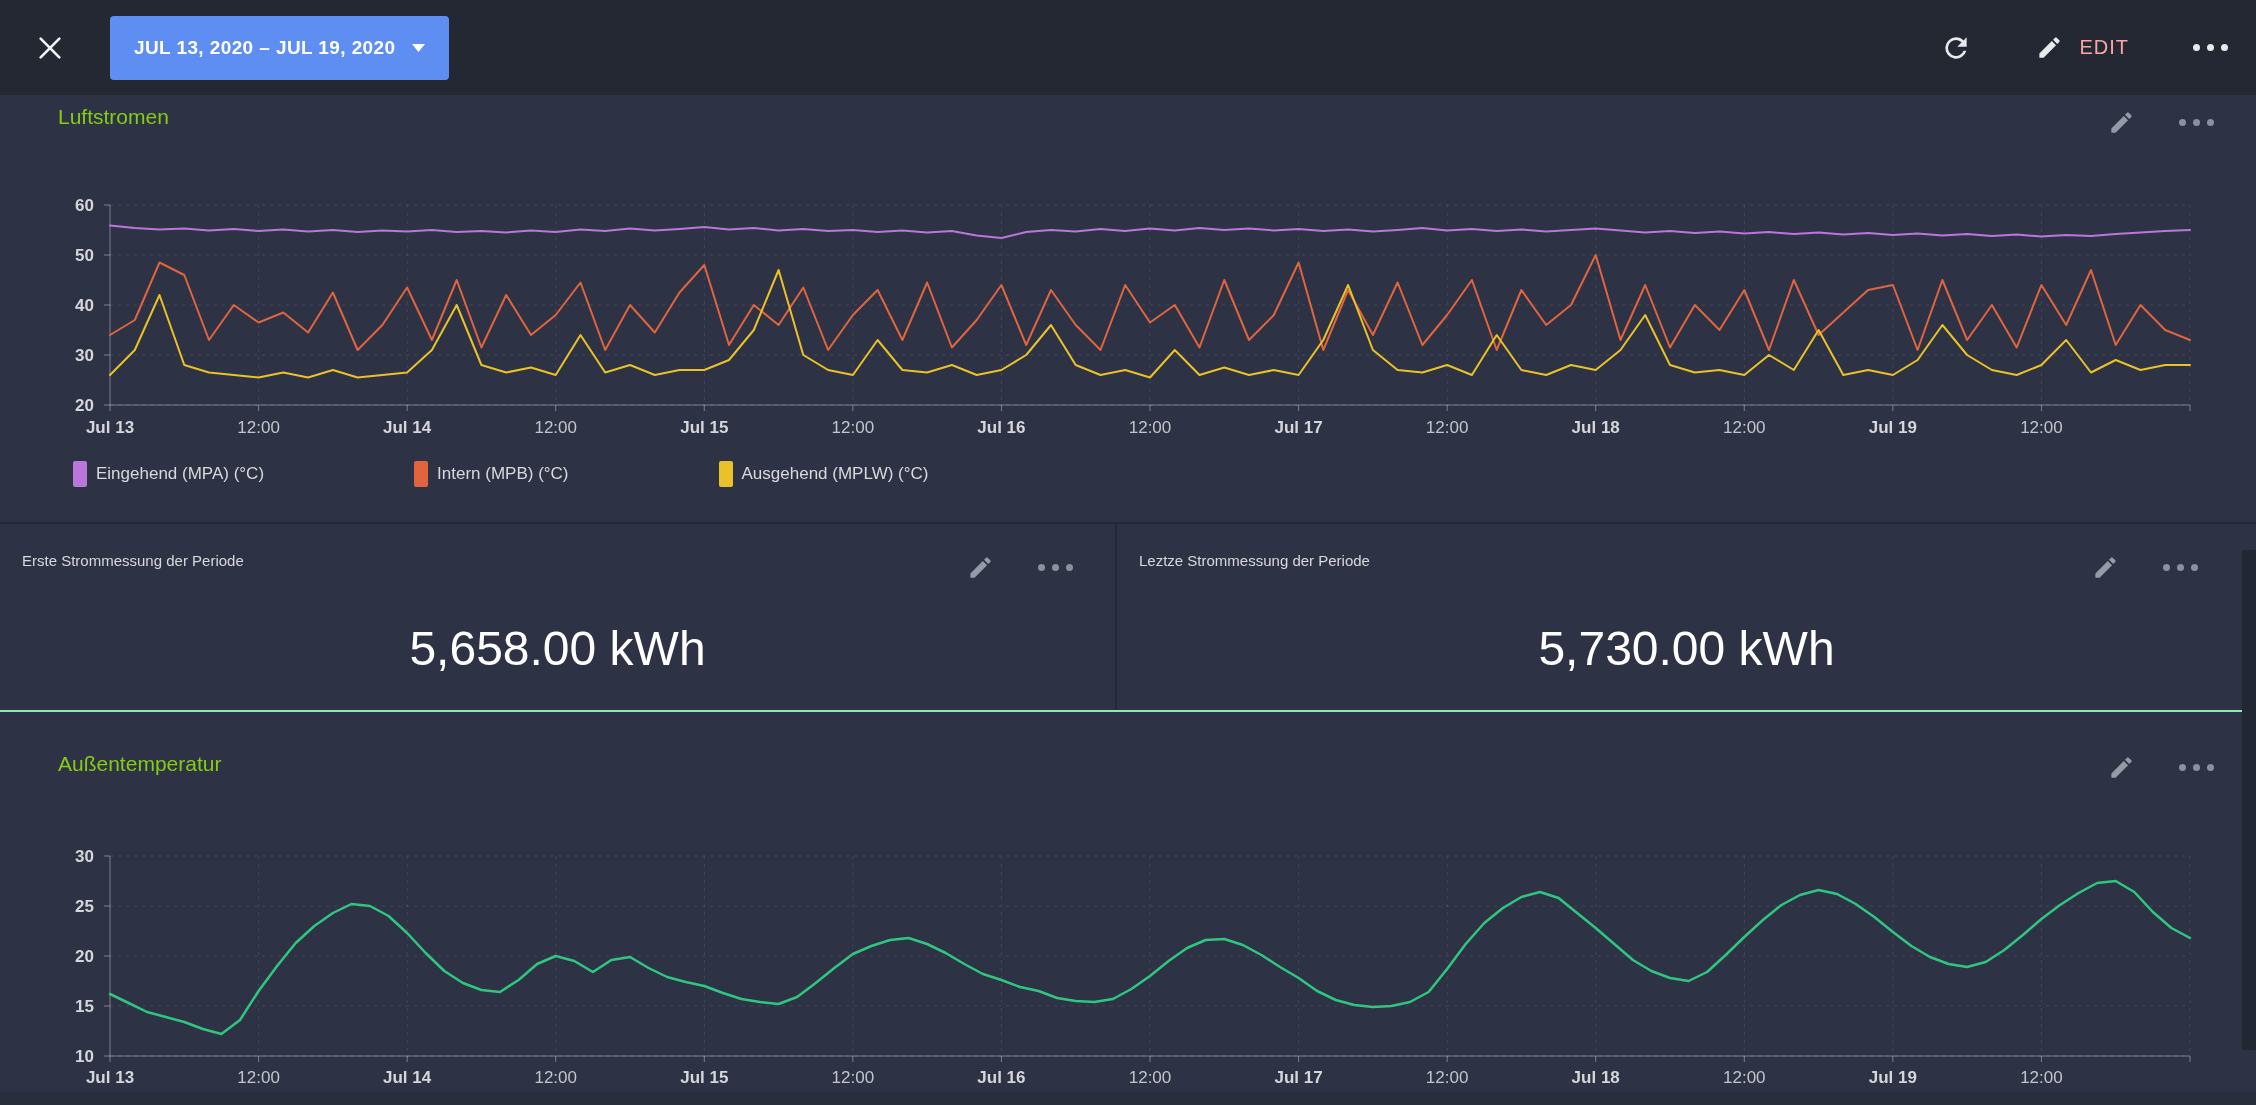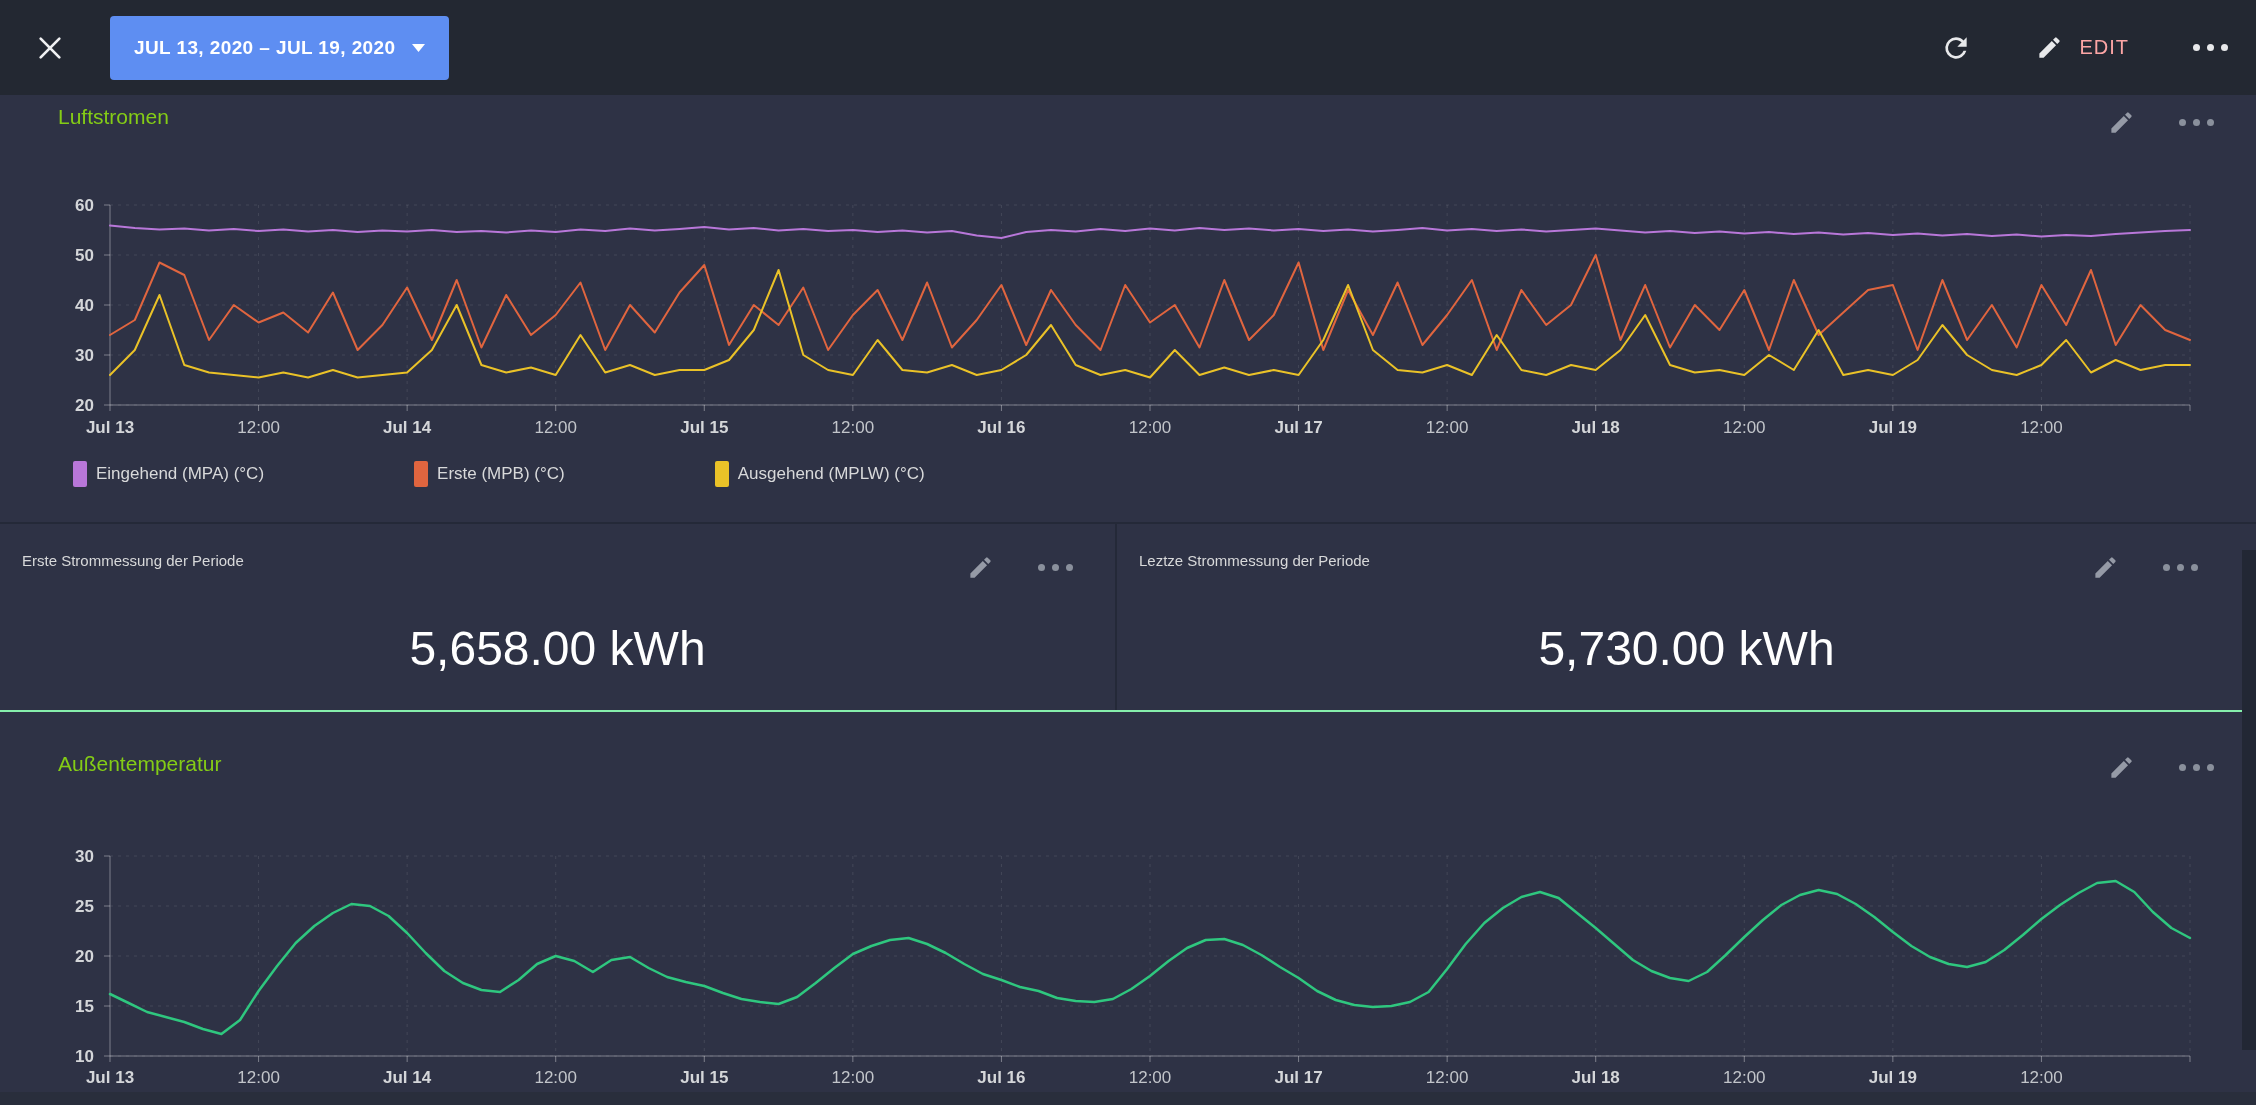--- a/index.html
+++ b/index.html
@@ -172,21 +172,21 @@
           <polyline points="110.0,240.0 134.8,225.0 159.5,167.5 184.3,180.0 209.0,245.0 233.8,210.0 258.6,227.5 283.3,217.5 308.1,237.5 332.9,197.5 357.6,255.0 382.4,230.0 407.1,192.5 431.9,245.0 456.7,185.0 481.4,252.5 506.2,200.0 531.0,240.0 555.7,220.0 580.5,187.5 605.2,255.0 630.0,210.0 654.8,237.5 679.5,197.5 704.3,170.0 729.0,250.0 753.8,210.0 778.6,230.0 803.3,192.5 828.1,255.0 852.9,220.0 877.6,195.0 902.4,245.0 927.1,187.5 951.9,252.5 976.7,225.0 1001.4,190.0 1026.2,250.0 1051.0,195.0 1075.7,230.0 1100.5,255.0 1125.2,190.0 1150.0,227.5 1174.8,210.0 1199.5,252.5 1224.3,185.0 1249.0,245.0 1273.8,220.0 1298.6,167.5 1323.3,255.0 1348.1,195.0 1372.9,240.0 1397.6,187.5 1422.4,250.0 1447.1,220.0 1471.9,185.0 1496.7,255.0 1521.4,195.0 1546.2,230.0 1571.0,210.0 1595.7,160.0 1620.5,245.0 1645.2,190.0 1670.0,252.5 1694.8,210.0 1719.5,235.0 1744.3,195.0 1769.0,255.0 1793.8,185.0 1818.6,240.0 1843.3,217.5 1868.1,195.0 1892.9,190.0 1917.6,255.0 1942.4,185.0 1967.1,245.0 1991.9,210.0 2016.7,252.5 2041.4,190.0 2066.2,230.0 2091.0,175.0 2115.7,250.0 2140.5,210.0 2165.2,235.0 2190.0,245.0" fill="none" stroke="#e0653f" stroke-width="2" stroke-linejoin="round" stroke-linecap="round"></polyline>
           <polyline points="110.0,280.0 134.8,255.0 159.5,200.0 184.3,270.0 209.0,277.5 233.8,280.0 258.6,282.5 283.3,277.5 308.1,282.5 332.9,275.0 357.6,282.5 382.4,280.0 407.1,277.5 431.9,255.0 456.7,210.0 481.4,270.0 506.2,277.5 531.0,272.5 555.7,280.0 580.5,240.0 605.2,277.5 630.0,270.0 654.8,280.0 679.5,275.0 704.3,275.0 729.0,265.0 753.8,235.0 778.6,175.0 803.3,260.0 828.1,275.0 852.9,280.0 877.6,245.0 902.4,275.0 927.1,277.5 951.9,270.0 976.7,280.0 1001.4,275.0 1026.2,260.0 1051.0,230.0 1075.7,270.0 1100.5,280.0 1125.2,275.0 1150.0,282.5 1174.8,255.0 1199.5,280.0 1224.3,272.5 1249.0,280.0 1273.8,275.0 1298.6,280.0 1323.3,245.0 1348.1,190.0 1372.9,255.0 1397.6,275.0 1422.4,277.5 1447.1,270.0 1471.9,280.0 1496.7,240.0 1521.4,275.0 1546.2,280.0 1571.0,270.0 1595.7,275.0 1620.5,255.0 1645.2,220.0 1670.0,270.0 1694.8,277.5 1719.5,275.0 1744.3,280.0 1769.0,260.0 1793.8,275.0 1818.6,235.0 1843.3,280.0 1868.1,275.0 1892.9,280.0 1917.6,265.0 1942.4,230.0 1967.1,260.0 1991.9,275.0 2016.7,280.0 2041.4,270.0 2066.2,245.0 2091.0,277.5 2115.7,265.0 2140.5,275.0 2165.2,270.0 2190.0,270.0" fill="none" stroke="#eac228" stroke-width="2" stroke-linejoin="round" stroke-linecap="round"></polyline>
         </svg></div>
     <div class="legend">
       <div class="legend-item">
         <span class="legend-swatch" style="background: rgb(184, 119, 217);"></span>
         <span class="legend-label">Eingehend (MPA) (°C)</span>
       </div>
       <div class="legend-item">
         <span class="legend-swatch" style="background: rgb(224, 101, 63);"></span>
-        <span class="legend-label">Erste (MPB) (°C)</span>
+        <span class="legend-label">Intern (MPB) (°C)</span>
       </div>
       <div class="legend-item">
         <span class="legend-swatch" style="background: rgb(234, 194, 40);"></span>
         <span class="legend-label">Ausgehend (MPLW) (°C)</span>
       </div>
     </div>
   </div>
 
   <div class="stat-row">
     <div class="stat-panel first">

